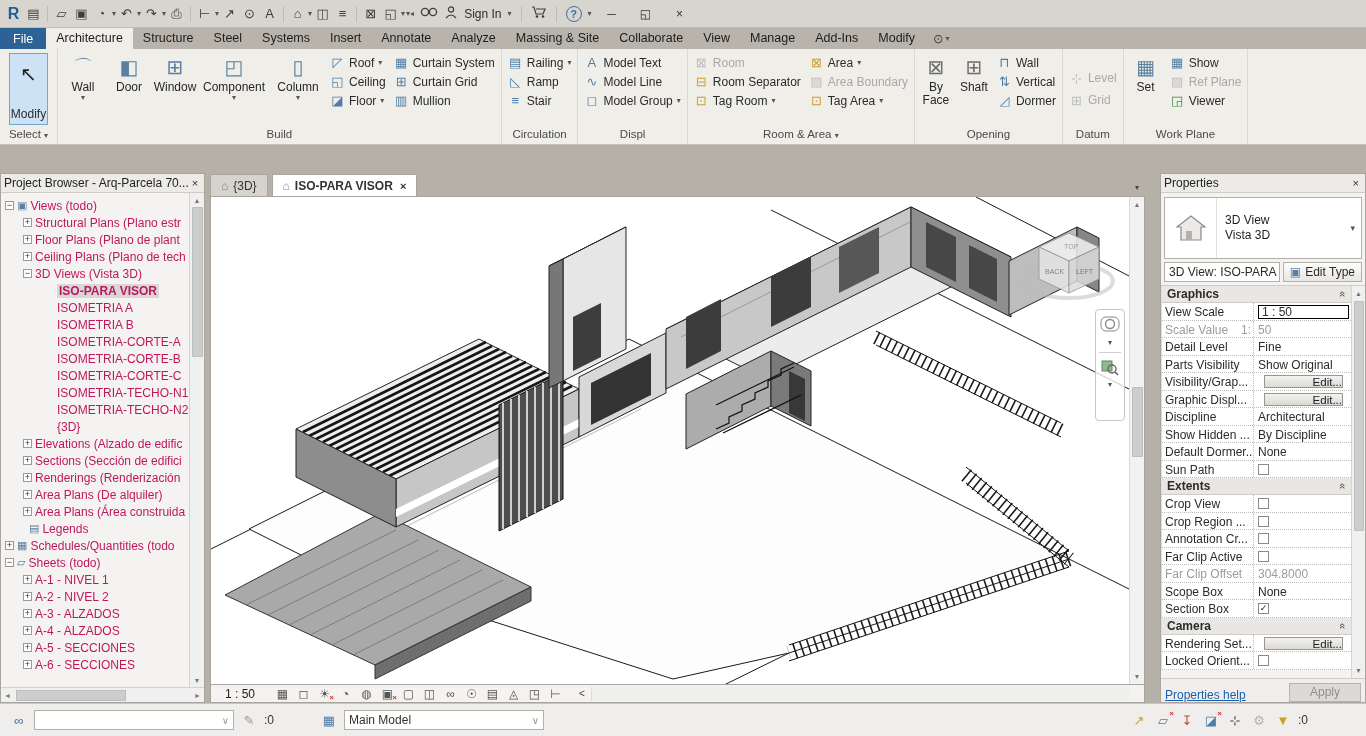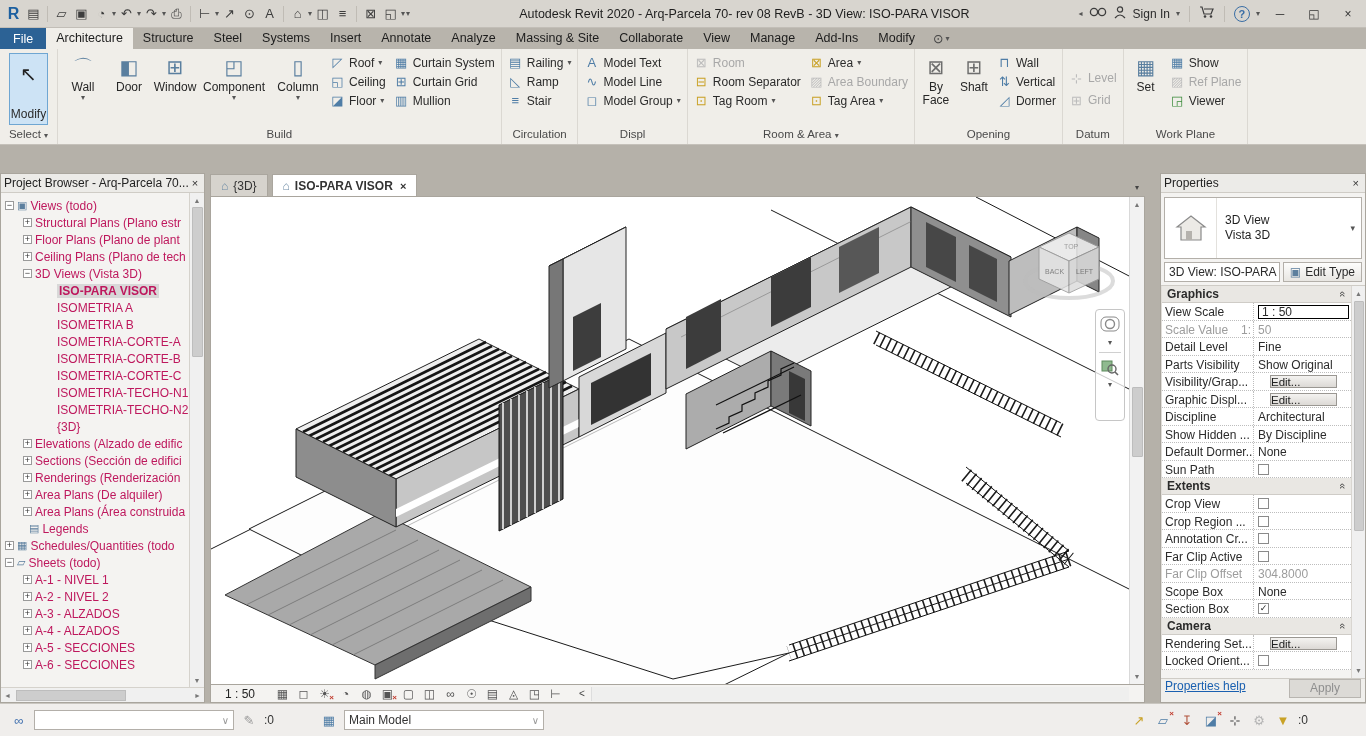--- a/index.html
+++ b/index.html
@@ -89,24 +89,24 @@
   .edittype .ei{color:#5c7f9e}
   .gridwrap{position:relative;flex:1;overflow:hidden;border-top:1px solid #cfccc6}
   .grid{margin-right:14px;border-left:1px solid #e0ddd8}
   .psec{height:17px;background:#e9e7e3;font-weight:bold;display:flex;align-items:center;padding:0 5px;border-bottom:1px solid #cfccc7}
   .psec .chev{margin-left:auto;transform:rotate(90deg);font-size:11px;color:#444;font-weight:normal}
   .prow{display:flex;height:17.5px;border-bottom:1px dotted #bdbdbd;background:#fff;align-items:stretch}
   .plab{width:92px;border-right:1px dotted #bdbdbd;padding:2px 2px 0 3px;white-space:nowrap;overflow:hidden;display:flex;justify-content:space-between}
   .pval{flex:1;padding:2px 2px 0 4px;white-space:nowrap;overflow:hidden}
   .prow.dis .plab,.prow.dis .pval{color:#9c9c9c}
   .pinput{border:1px solid #000;height:14px;line-height:13px;padding:0 3px;background:#fff}
-  .pbtn{margin:0 12px;border:1px solid #9a9792;background:linear-gradient(#f4f3f1,#dcd9d5);text-align:left;height:13px;line-height:12px;font-size:11.5px;color:#222}
+  .pbtn{margin:0 6px;border:1px solid #9a9792;background:linear-gradient(#f4f3f1,#dcd9d5);text-align:right;height:13px;line-height:12px;font-size:11.5px;color:#222}
   .pchk{width:11px;height:11px;border:1px solid #8a8a8a;background:#fff;font-size:9px;line-height:9px;text-align:center;color:#222;margin-top:1px}
   .pscroll{position:absolute;right:0;top:0;bottom:0;width:14px;background:#f0f0f0;border-left:1px solid #d9d6d1;display:flex;flex-direction:column;align-items:center;font-size:7px;color:#777}
-  .pfooter{height:24px;background:#f0efec;border-top:1px solid #cfccc6;display:flex;align-items:flex-start;padding:0 4px}
+  .pfooter{height:24px;background:#f0efec;border-top:1px solid #cfccc6;display:flex;align-items:flex-end;padding:0 4px}
   .phelp{color:#1a60b0;text-decoration:underline;font-size:12px}
   .apply{margin-left:auto;width:72px;height:19px;background:#dcdad6;border:1px solid #b8b5b0;color:#8f8f8f;text-align:center;line-height:17px}
   
   .statusbar{height:33px;background:#f0eeec;border-top:1px solid #c9c6c0;display:flex;align-items:center;padding:0 6px;gap:6px}
   .sbtext{white-space:nowrap;color:#1f1f1f}
   .sbicon{min-width:18px;height:18px;display:flex;align-items:center;justify-content:center;font-size:13px;position:relative}
   .sbicon .redx{position:absolute;right:-2px;top:-2px;color:#c0392b;font-size:8px;font-weight:bold}
   .sbcombo{width:200px;height:20px;background:#fff;border:1px solid #b3afa9;display:flex;align-items:center;padding:0 4px;color:#333}
   .sbcombo .ca{margin-left:auto;color:#999;font-size:10px}
   .cnt{color:#333}
@@ -139,21 +139,20 @@
     <span class="qi">⌂</span>
       <span class="dd">▾</span>
     <span class="qi">◫</span>
     <span class="qi">≡</span>
     <span class="qsep"></span>
     <span class="qi">⊠</span>
     <span class="qi">◱</span>
       <span class="dd">▾</span>
     <span class="dd">▾</span>
   </div>
-  <div class="tb-title">Autodesk Revit 2020 - Arq-Parcela 70- rev 08 RevB - 3D View: ISO-PARA VISOR</div>
   <div class="tb-right">
     <span class="dd">◂</span>
     <span>
       <svg width="18" height="14" viewBox="0 0 18 14">
           <circle cx="5" cy="7" r="3.6" fill="none" stroke="#3d3d3d" stroke-width="1.3"></circle>
           <circle cx="13" cy="7" r="3.6" fill="none" stroke="#3d3d3d" stroke-width="1.3"></circle>
           <path d="M8.6 6 h1" stroke="#3d3d3d"></path>
         </svg>
     </span>
     <span>

